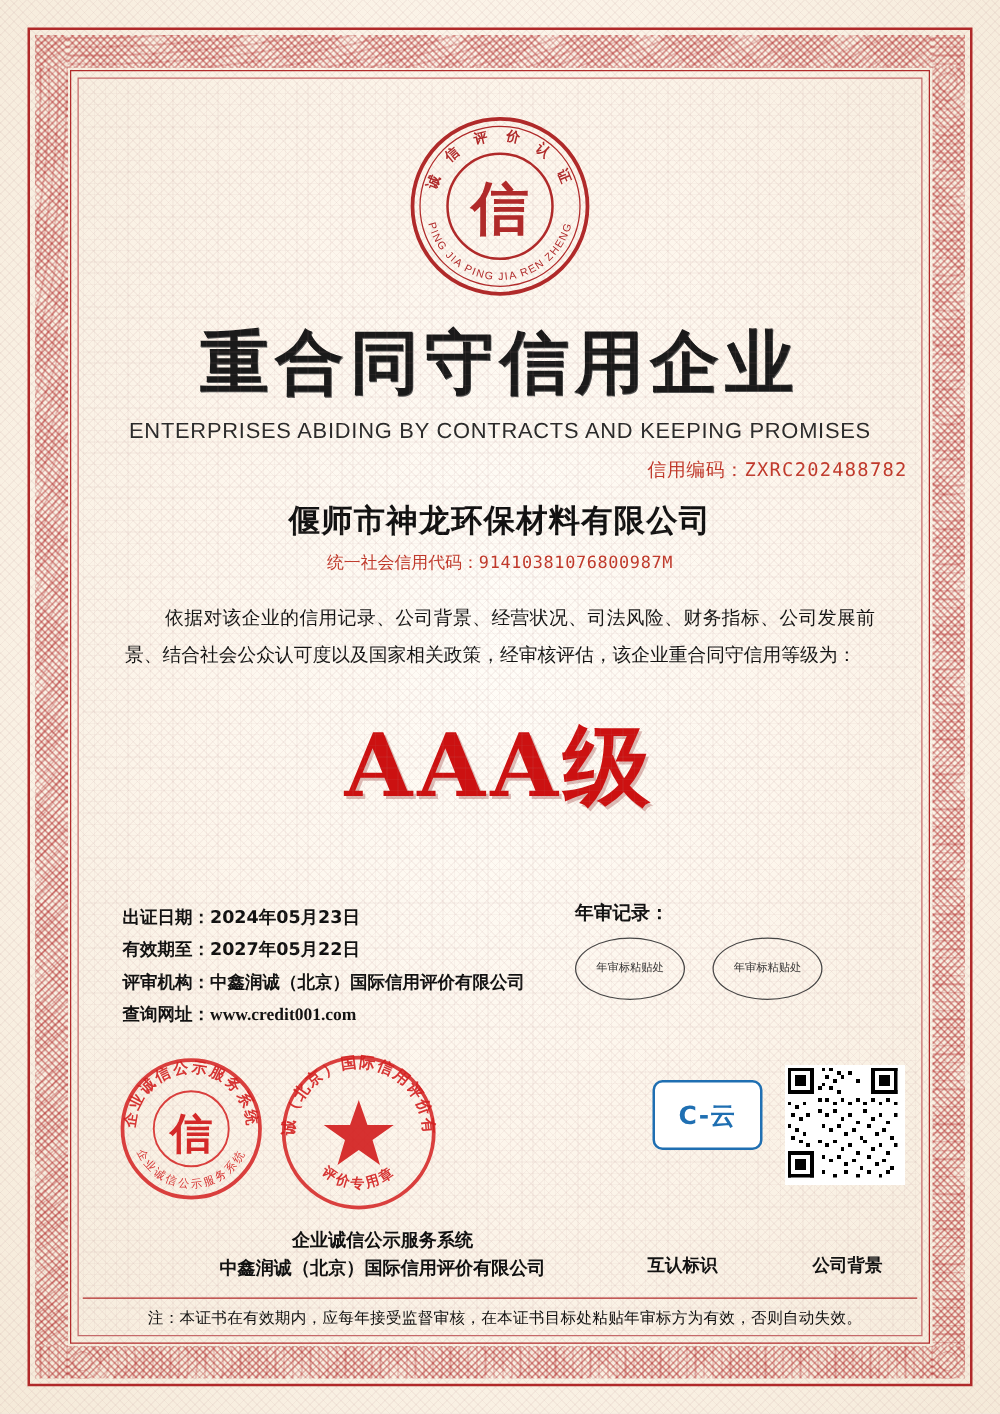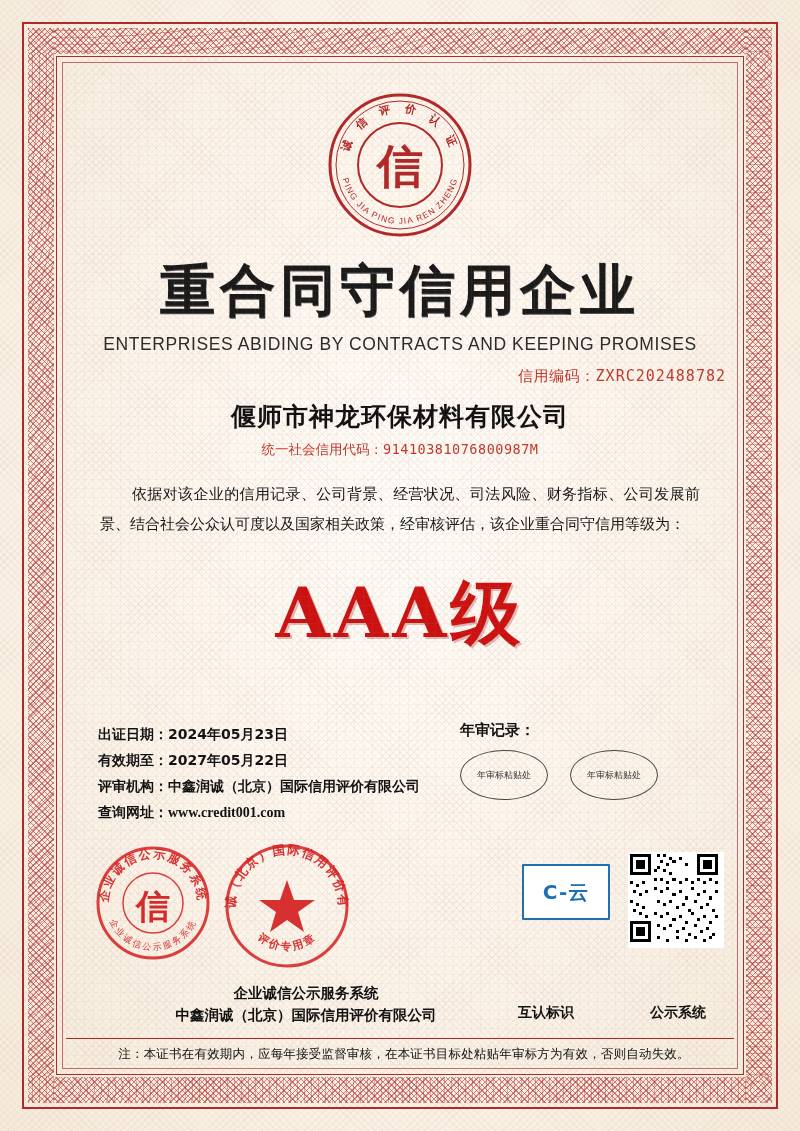--- a/index.html
+++ b/index.html
@@ -192,21 +192,21 @@
     margin-top:18px;
   }
   .seal{position:absolute;}
   .seal1{left:28px;top:0;}
   .seal2{left:155px;top:-4px;}
   .mutual{
     position:absolute;left:455px;top:20px;width:90px;text-align:center;
   }
   .mutual-logo{
     width:84px;height:52px;margin:0 auto;
-    border:2px solid #1f6fb2;border-radius:1px;
+    border:2px solid #1f6fb2;border-radius:8px;
     display:flex;align-items:center;justify-content:center;
     color:#1f6fb2;font-weight:bold;font-size:20px;
     font-family:"DejaVu Sans", sans-serif;
     letter-spacing:1px;
     background:#fff;
   }
   .qr{
     position:absolute;right:10px;top:8px;
     width:92px;height:92px;
     background:#fff;
@@ -465,20 +465,20 @@
         </svg>
       </div>
     </div>
 
     <div class="caption-row">
       <div class="cap cap-main">
         <div>企业诚信公示服务系统</div>
         <div>中鑫润诚（北京）国际信用评价有限公司</div>
       </div>
       <div class="cap cap-mutual">互认标识</div>
-      <div class="cap cap-qr">公示系统</div>
+      <div class="cap cap-qr">公司背景</div>
     </div>
 
     <div class="note-rule"></div>
     <div class="note">注：本证书在有效期内，应每年接受监督审核，在本证书目标处粘贴年审标方为有效，否则自动失效。</div>
 
   </div>
 </div>
 
 </body></html>

